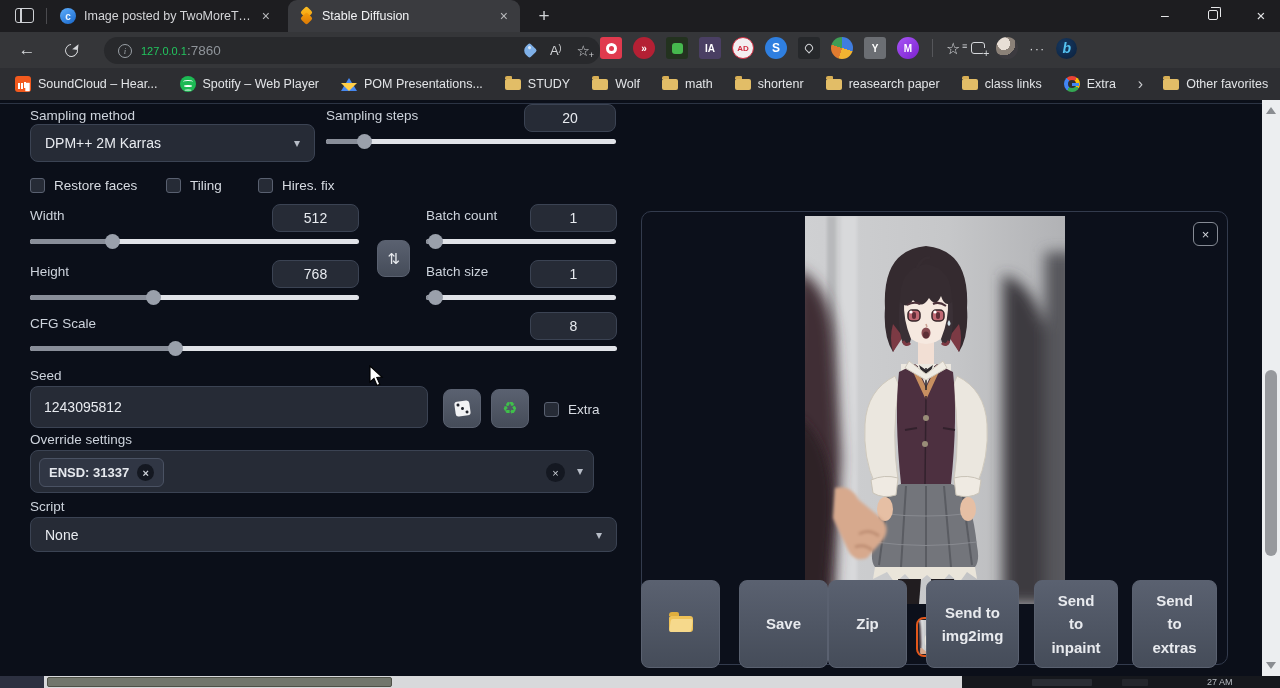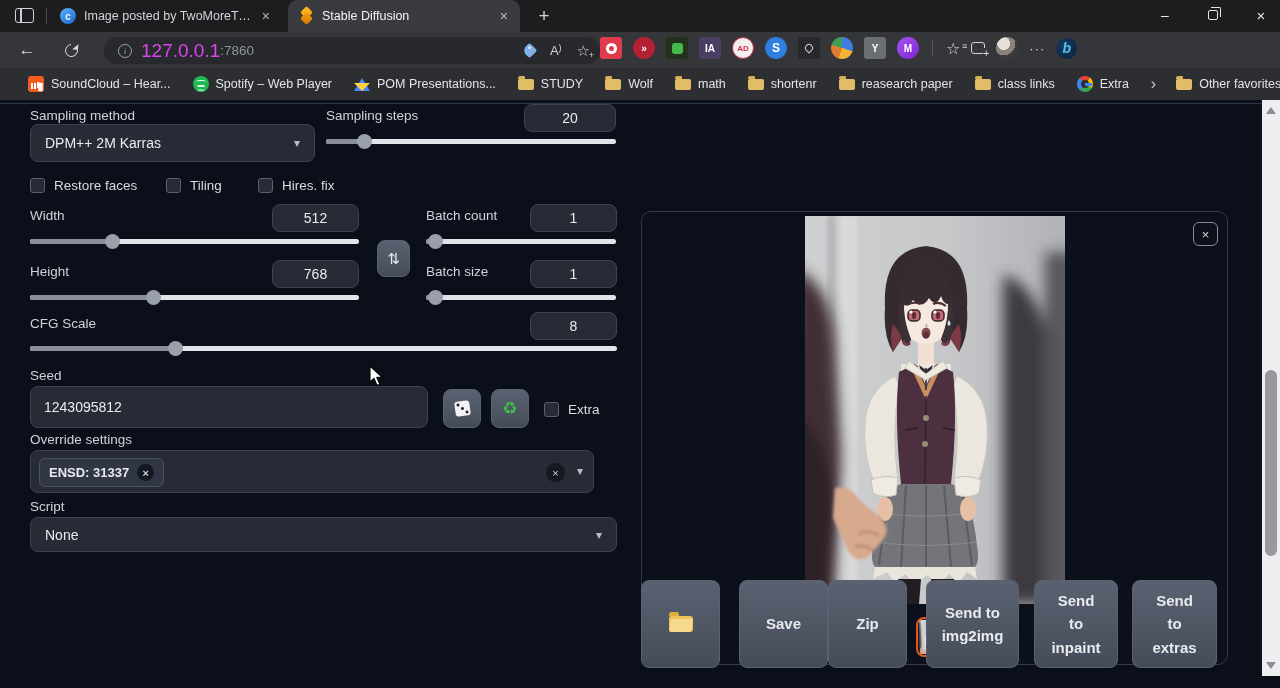--- a/index.html
+++ b/index.html
@@ -27,41 +27,41 @@
   .wctl.min{ left:1143px; } .wctl.max{ left:1191px; } .wctl.close{ left:1239px; font-size:15px; }
   .restore-glyph { position:relative; width:10px; height:10px; border:1.2px solid #e6e7e9; border-radius:2px; }
   .restore-glyph::before { content:""; position:absolute; left:2px; top:-4px; width:9px; height:9px; border-top:1.2px solid #e6e7e9; border-right:1.2px solid #e6e7e9; border-radius:0 2px 0 0; }
 
   .navbar { position:absolute; left:0; top:32px; width:1280px; height:36px; background:#353639; }
   .navbtn { position:absolute; top:5px; width:26px; height:26px; display:flex; align-items:center; justify-content:center; color:#d6d8db; font-size:17px; }
   .refresh-glyph { position:relative; width:13px; height:13px; border:1.8px solid #d6d8db; border-radius:50%; border-top-color:transparent; transform:rotate(40deg); }
   .refresh-glyph::before { content:""; position:absolute; right:-3px; top:-3px; border:4px solid transparent; border-left-color:#d6d8db; transform:rotate(12deg); }
   .addrpill { position:absolute; left:104px; top:5px; width:496px; height:27px; background:#28292c; border-radius:14px; display:flex; align-items:center; padding:0 10px; }
   .info-icon { width:14px; height:14px; border:1.4px solid #9aa0a6; border-radius:50%; color:#9aa0a6; font-size:9px; font-style:italic; display:flex; align-items:center; justify-content:center; margin:0 9px 0 4px; font-family:"Liberation Serif",serif; }
-  .addr-host { color:#d946ef; font-size:19px; }
+  .addr-host { color:#22c55e; font-size:11px; }
   .addr-port { color:#8f949a; font-size:13.5px; }
   .pill-right { margin-left:auto; display:flex; align-items:center; gap:15px; }
   .tag-icon { width:11px; height:11px; background:#7fb0e8; border-radius:2px 2px 2px 6px; transform:rotate(45deg); position:relative; }
   .tag-icon::before { content:""; position:absolute; left:2px; top:2px; width:3px; height:3px; border-radius:50%; background:#d9e9fa; }
   .aloud { color:#cfd1d4; font-size:13px; }
   .star-add { position:relative; color:#cfd1d4; font-size:15px; line-height:1; }
   .star-add::after { content:"+"; position:absolute; right:-4px; bottom:-2px; font-size:9px; }
   .extrow { position:absolute; left:600px; top:5px; display:flex; align-items:center; gap:11px; }
   .ext { width:22px; height:22px; border-radius:3px; display:flex; align-items:center; justify-content:center; font-size:10px; font-weight:bold; color:#fff; }
   .ring { width:11px; height:11px; border:3px solid #fff; border-radius:50%; }
   .pin-glyph { width:8px; height:8px; border:1.6px solid #cfd1d4; border-radius:50% 50% 50% 0; transform:rotate(-45deg); }
   .toolsep { width:1px; height:18px; background:#55565a; margin:0 2px; }
   .hubstar { position:relative; color:#d6d8db; font-size:16px; }
   .hubstar::after { content:"≡"; position:absolute; right:-7px; top:2px; font-size:9px; }
   .collections { position:relative; width:14px; height:12px; border:1.4px solid #d6d8db; border-radius:3px; }
   .collections::before { content:"+"; position:absolute; right:-5px; bottom:-6px; color:#d6d8db; font-size:11px; background:#353639; line-height:1; }
   .avatar { width:22px; height:22px; border-radius:50%; background:radial-gradient(circle at 35% 30%, #e8dfd6 0 30%, #8b8178 31% 55%, #3c3a3f 56% 100%); }
   .bing { width:21px; height:21px; border-radius:50%; background:radial-gradient(circle at 40% 35%, #173a63, #0a1f3a); color:#55c4f2; font-size:14px; font-weight:bold; font-style:italic; display:flex; align-items:center; justify-content:center; }
 
-  .bookbar { position:absolute; left:0; top:68px; width:1280px; height:32px; background:#2d2e32; display:flex; align-items:center; padding:0 28px; color:#e2e4e7; font-size:12.5px; }
+  .bookbar { position:absolute; left:0; top:68px; width:1280px; height:32px; background:#2d2e32; display:flex; align-items:center; padding:0 15px; color:#e2e4e7; font-size:12.5px; }
   .bk { display:flex; align-items:center; gap:7px; margin-right:22px; white-space:nowrap; }
   .folder-icon { position:relative; width:16px; height:11px; background:#e2bd67; border-radius:1.5px 2px 2px 2px; flex:0 0 16px; }
   .folder-icon::before { content:""; position:absolute; left:0; top:-2.5px; width:7px; height:3px; background:#d7ae54; border-radius:2px 1px 0 0; }
   .sc-icon { width:16px; height:16px; background:#f25a1e; border-radius:3px; position:relative; }
   .sc-icon::before { content:""; position:absolute; left:3px; bottom:3px; width:2px; height:6px; background:#fff; box-shadow:3px 0 0 #fff, 6px -1px 0 #fff, 8.5px 1px 0 1.2px #fff; }
   .sp-icon { width:16px; height:16px; background:#1db954; border-radius:50%; position:relative; overflow:hidden; }
   .sp-icon::before { content:""; position:absolute; left:3px; top:4px; width:10px; height:3px; border-top:1.8px solid #fff; border-radius:50%; box-shadow:0 4px 0 -1px #fff, 0 8px 0 -1.4px #fff; }
   .drive-icon { width:0; height:0; border-left:8px solid transparent; border-right:8px solid transparent; border-bottom:13px solid #4688f1; position:relative; }
   .drive-icon::before { content:""; position:absolute; left:-8px; top:5px; width:0; height:0; border-left:8px solid transparent; border-right:8px solid transparent; border-bottom:8px solid #ffcf48; transform:rotate(180deg); }
   .g-icon { width:16px; height:16px; border-radius:50%; background:conic-gradient(from -40deg,#ea4335 0 22%,#fbbc05 22% 45%,#34a853 45% 72%,#4285f4 72% 100%); position:relative; }
@@ -475,18 +475,27 @@
         </div>
     </div>
   </div>
 
   <div class="vscroll">
     <span class="up"></span>
     <span class="dn"></span>
     <span class="thumb"></span>
   </div>
 
+  <div class="bottomstrip">
+    <span class="bs-corner"></span>
+    <span class="hthumb"></span>
+    <span class="bs-task">
+      <span class="trayblock"></span>
+      <span class="trayblock2"></span>
+      <span class="clock">27 AM</span>
+    </span>
+  </div>
 
   <svg class="cursor" width="18" height="22" viewBox="0 0 18 22">
     <polygon points="1,1 1,17 5,13.5 8,20.5 10.8,19.2 7.8,12.4 13,12" fill="#fff" stroke="#000" stroke-width="1.1"></polygon>
   </svg>
 
 </div>
 
 </body></html>

